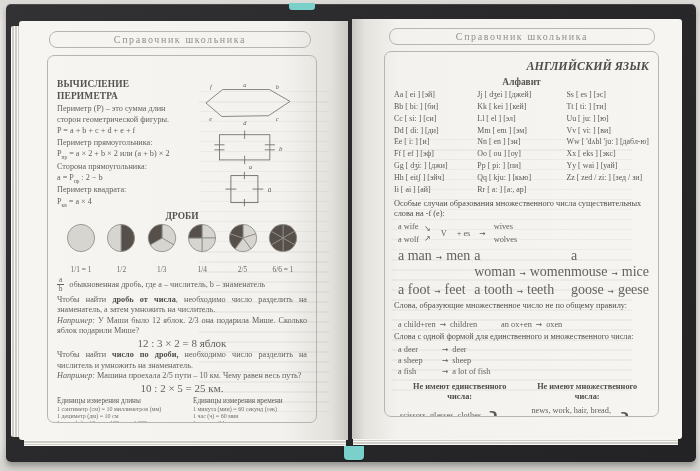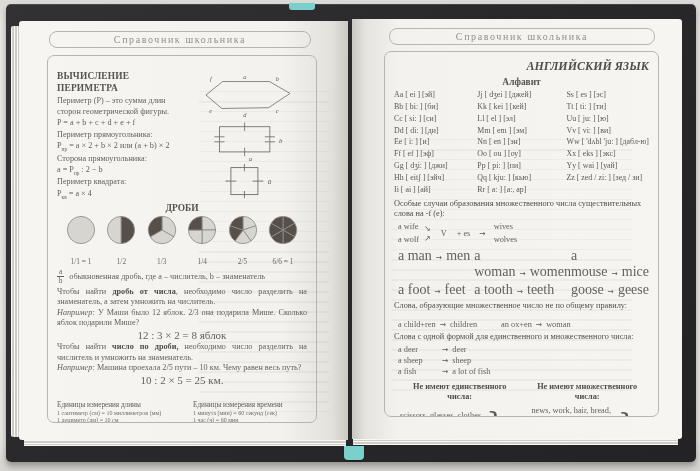--- a/index.html
+++ b/index.html
@@ -29,21 +29,21 @@
   .page.right{left:352px;top:19px;width:330px;height:420px;border-radius:0 3px 3px 0;
     background:linear-gradient(to right,#c9c7c2 0%,#e5e3de 4%,#f3f2ee 14%,#f6f5f1 100%);}
   .ghost{position:absolute;opacity:.05;filter:blur(.5px);pointer-events:none;
     background:repeating-linear-gradient(to bottom,#55534f 0 1.5px,transparent 1.5px 10px);}
   
   .hdr{border:1px solid #b7b5b1;border-radius:8px;height:15px;display:flex;align-items:center;justify-content:center;
     font-size:10px;letter-spacing:1.6px;color:#92908b;}
   .page.left .hdr{margin:10px 37px 0 30px;}
   .page.right .hdr{margin:9px 27px 0 37px;}
   .box{border:1px solid #b7b5b1;border-radius:7px;position:relative;overflow:hidden;}
-  .page.left .box{margin:7px 31px 0 28px;height:368px;padding:14px 9px;box-sizing:border-box;}
+  .page.left .box{margin:7px 31px 0 28px;height:368px;padding:22px 9px;box-sizing:border-box;}
   .page.right .box{margin:6px 23px 0 32px;height:366px;padding:6px 9px;box-sizing:border-box;}
   
   .perim-row{display:flex;}
   .perim-text{width:160px;font-size:8.2px;line-height:1.28;}
   .ptitle{font-size:9.4px;font-weight:bold;color:#54534e;letter-spacing:.2px;margin-bottom:2px;}
   .fline{margin:1px 0;}
   sub{font-size:.65em;}
   .figs{flex:1;display:flex;flex-direction:column;align-items:center;gap:2px;padding-top:2px;}
   .figs svg{display:block;}
   .sec-title{text-align:center;font-weight:bold;font-size:9.4px;color:#54534e;margin:2px 0 2px;}
@@ -53,21 +53,21 @@
   .fracdef{display:flex;align-items:center;gap:5px;margin:1px 0 2px;font-size:8.2px;}
   .frac{display:inline-flex;flex-direction:column;align-items:center;font-size:7.4px;line-height:1.05;}
   .frac .num{border-bottom:.8px solid #63625d;padding:0 2px;}
   .para{font-size:8.2px;line-height:1.26;text-align:justify;}
   .para b{color:#4f4e4a;}
   .it{font-style:italic;}
   .centerline{text-align:center;font-size:11px;margin:1px 0;}
   .units{display:flex;margin-top:3px;font-size:6px;line-height:1.18;color:#716f6a;}
   .units .ucol1{width:136px;}
   .units .ucol2{flex:1;}
-  .utitle{font-size:7.2px;color:#5d5c57;margin-top:12px;}
+  .utitle{font-size:7.2px;color:#5d5c57;margin-top:0;}
   .uline{white-space:nowrap;}
   
   .en-title{text-align:right;font-size:12px;font-weight:bold;font-style:italic;color:#504f4a;margin-top:1px;}
   .alpha-title{text-align:center;font-size:9.4px;font-weight:bold;color:#54534e;margin:3px 0 2px;}
   .alpha{display:flex;font-size:7.9px;line-height:1.5;white-space:nowrap;color:#5b5a55;}
   .acol1{width:87px;}
   .acol2{width:93px;}
   .acol3{flex:1;}
   .rh{font-weight:normal;font-size:8.3px;line-height:1.25;color:#4f4e4a;margin-top:3px;}
   .ar::before{content:"\2192";}
@@ -305,21 +305,21 @@
         <div><span>a mouse</span><span class="ar"></span><span>mice</span></div>
         <div><span>a foot</span><span class="ar"></span><span>feet</span></div>
         <div><span>a tooth</span><span class="ar"></span><span>teeth</span></div>
         <div><span>goose</span><span class="ar"></span><span>geese</span></div>
       </div>
 
     <div class="rh">Слова, образующие множественное число не по общему правилу:</div>
     <div class="pairline">
 
     <div><span>a child+ren</span><span class="ar"></span><span>children</span></div>
-        <div><span>an ox+en</span><span class="ar"></span><span>woman</span></div>
+        <div><span>an ox+en</span><span class="ar"></span><span>oxen</span></div>
       </div>
 
     <div class="rh">Слова с одной формой для единственного и множественного числа:</div>
     <div class="sameform">
 
     <div><span class="fr">a deer</span><span class="ar"></span><span>deer</span></div>
         <div><span class="fr">a sheep</span><span class="ar"></span><span>sheep</span></div>
         <div><span class="fr">a fish</span><span class="ar"></span><span>a lot of fish</span></div>
       </div>
 

